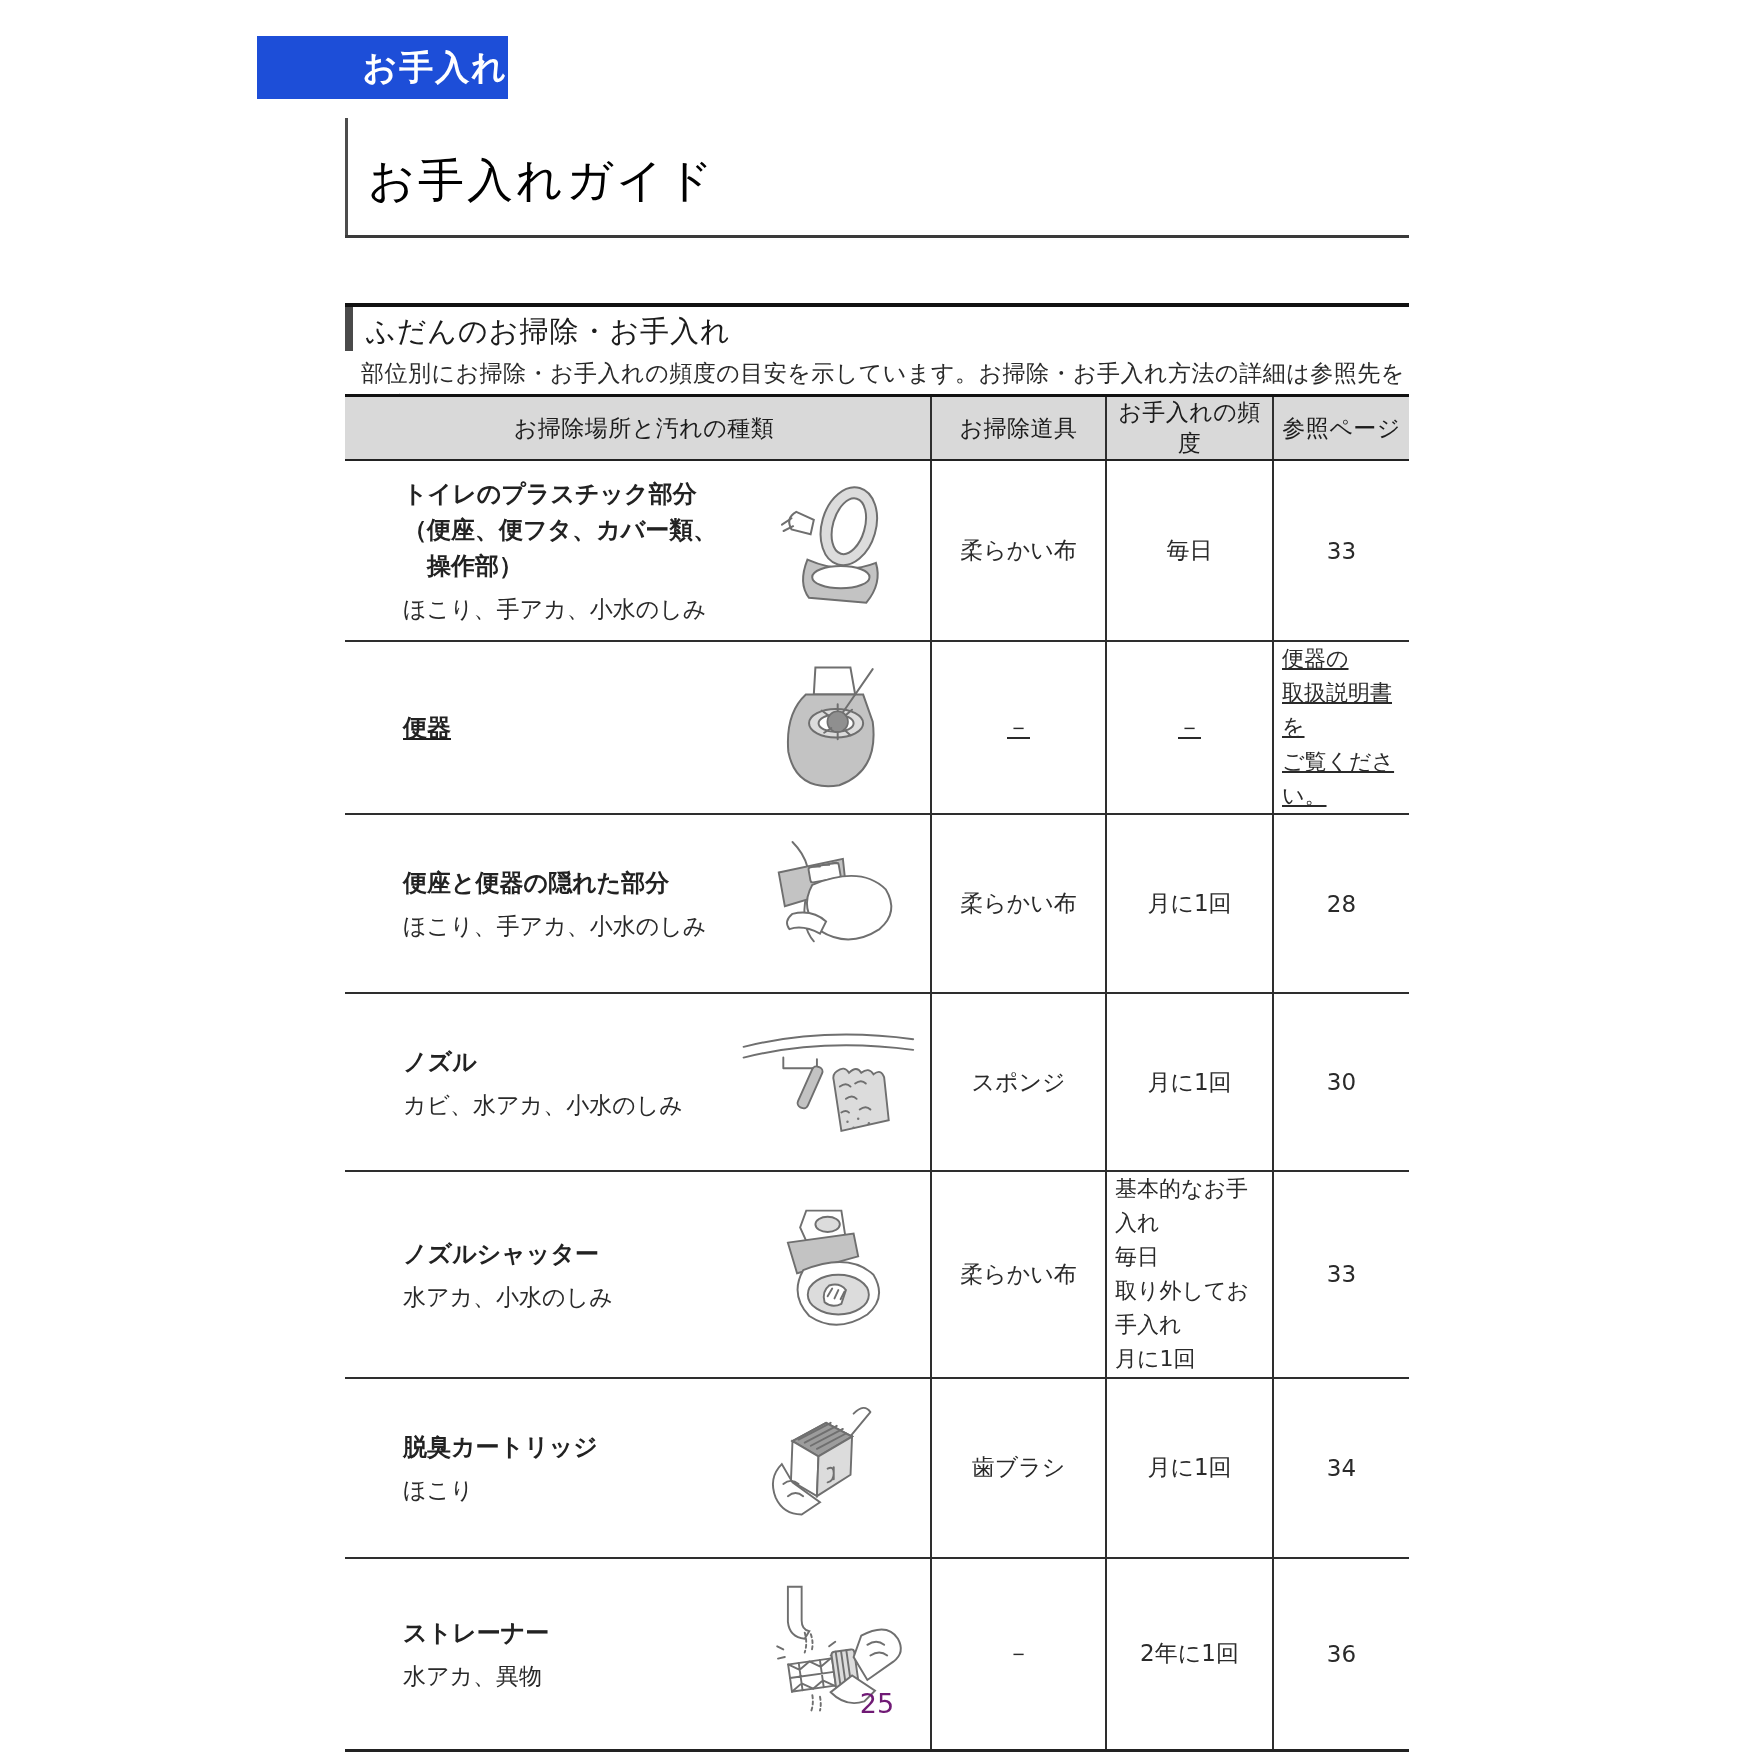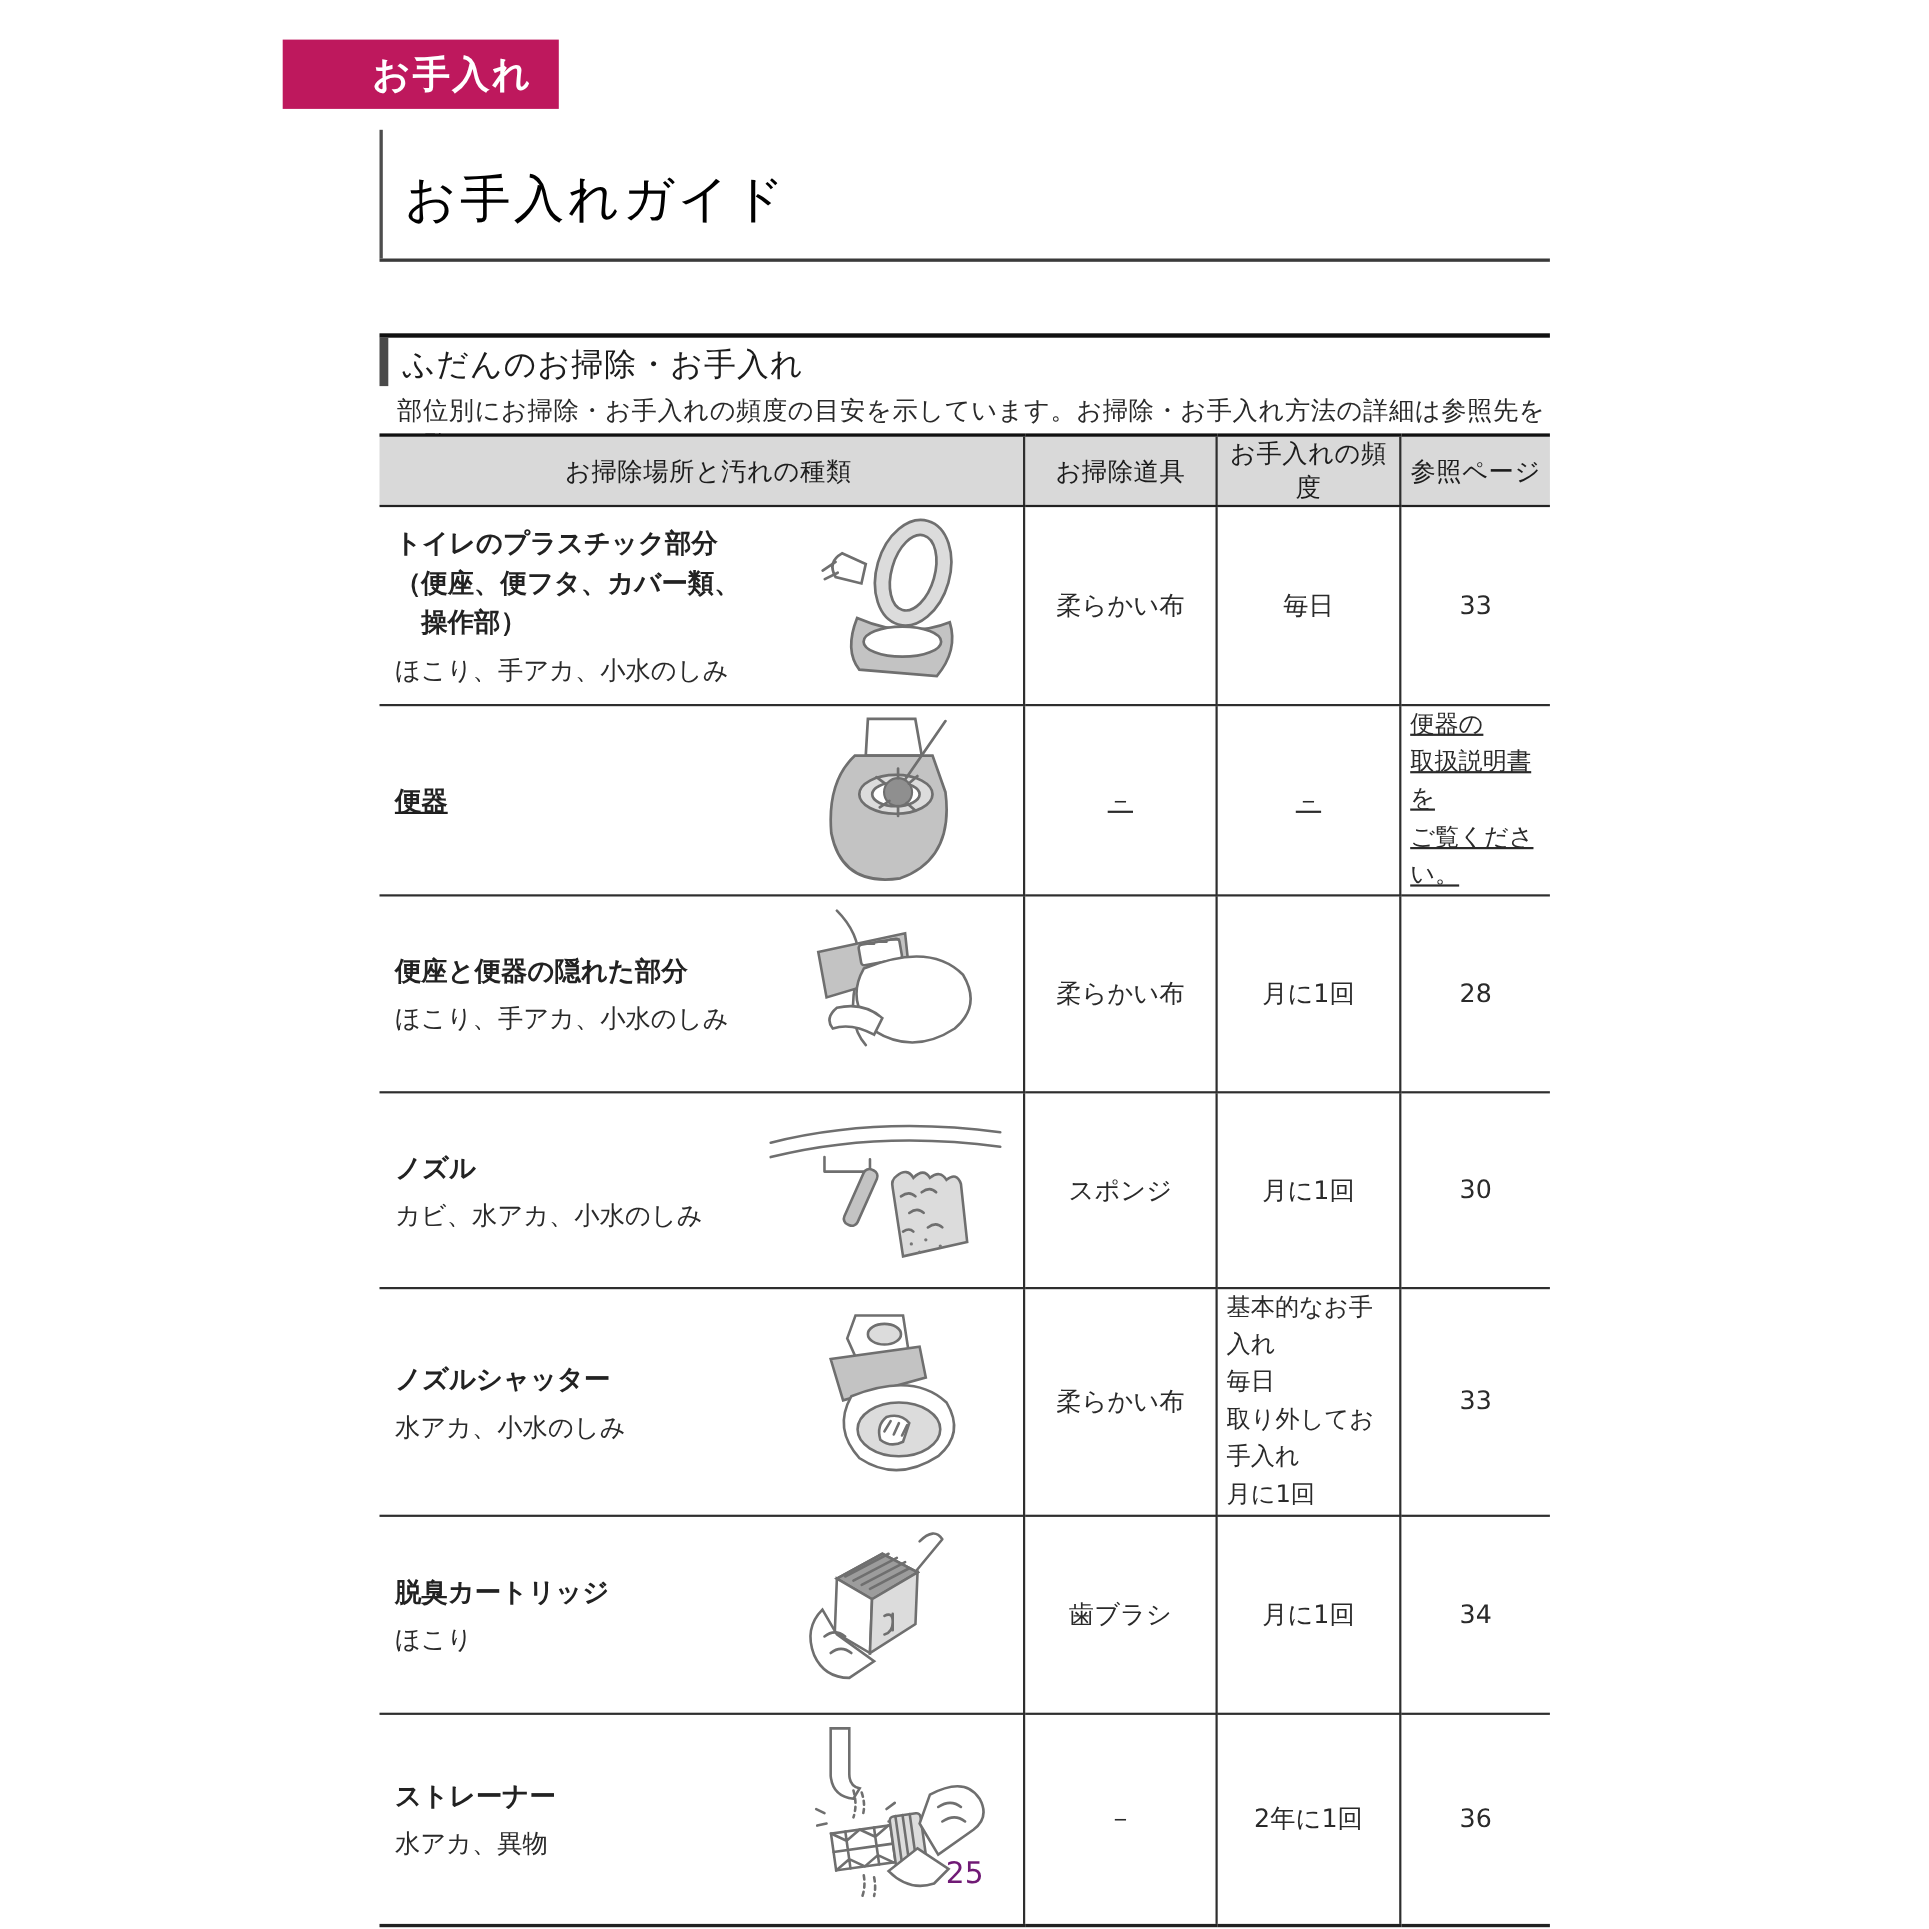--- a/index.html
+++ b/index.html
@@ -4,22 +4,22 @@
 <style>
   html,body{margin:0;padding:0;}
   body{
     width:1754px;height:1754px;position:relative;background:#ffffff;
     font-family:"DejaVu Sans","Liberation Sans",sans-serif;color:#1c1c1c;
     overflow:hidden;
   }
   
   .badge{
     position:absolute;left:257px;top:36px;width:251px;height:63px;
-    background:#be185d;color:#ffffff;display:flex;align-items:center;
-    justify-content:flex-end;padding-right:24px;box-sizing:border-box;
+    background:#1d4ed8;color:#ffffff;display:flex;align-items:center;
+    justify-content:flex-end;padding-right:0;box-sizing:border-box;
     font-size:34px;font-weight:bold;letter-spacing:2px;
   }
   
   .vline{position:absolute;left:345px;top:118px;width:3px;height:117px;background:#4d4d4d;}
   .main-title{position:absolute;left:368px;top:150px;font-size:46px;letter-spacing:3px;color:#000000;}
   .title-rule{position:absolute;left:345px;top:235px;width:1064px;height:3px;background:#3a3a3a;}
   
   .section{position:absolute;left:345px;top:303px;width:1064px;border-top:4px solid #111;}
   .section-bar{position:absolute;left:0;top:0;width:8px;height:44px;background:#4a4a4a;}
   .section-title{margin-left:21px;padding-top:5px;font-size:29px;letter-spacing:1px;}
@@ -34,21 +34,21 @@
   }
   th.first{text-align:center;padding-left:13px;}
   td{padding:0;border-bottom:2px solid #2e2e2e;vertical-align:middle;}
   tbody tr:last-child td{border-bottom:3px solid #222;}
   .bdr{border-right:2px solid #2e2e2e;}
   td.val{text-align:center;font-size:23px;color:#2a2a2a;}
   td.left-small{text-align:left;font-size:22px;padding:0 6px 0 8px;line-height:1.55;white-space:pre-line;color:#2a2a2a;}
   .r0 td{height:179px;} .r1 td{height:171px;text-decoration:underline;} .r2 td{height:177px;}
   .r3 td{height:176px;} .r4 td{height:176px;} .r5 td{height:178px;} .r6 td{height:190px;}
   .cellflex{display:flex;align-items:center;height:100%;padding-left:14px;box-sizing:border-box;}
-  .labels{width:336px;flex-shrink:0;}
+  .labels{width:336px;flex-shrink:0;margin-left:44px;}
   .rtitle{font-weight:bold;font-size:24px;line-height:1.5;white-space:pre-line;color:#222;}
   .rdirt{font-size:23px;margin-top:10px;color:#2a2a2a;}
   .illo{flex:1;display:flex;align-items:center;justify-content:center;height:100%;overflow:hidden;}
   .page-num{position:absolute;left:0;right:0;top:1688px;text-align:center;font-size:27px;color:#701a75;}
   svg .ln{fill:none;stroke:#6f6f6f;stroke-width:2.5;stroke-linecap:round;stroke-linejoin:round;}
   svg .fill-lt{fill:#dcdcdc;stroke:#6f6f6f;stroke-width:2.5;}
   svg .fill-md{fill:#c3c3c3;stroke:#6f6f6f;stroke-width:2.5;}
   svg .fill-wh{fill:#ffffff;stroke:#6f6f6f;stroke-width:2.5;}
 </style>
 </head>

